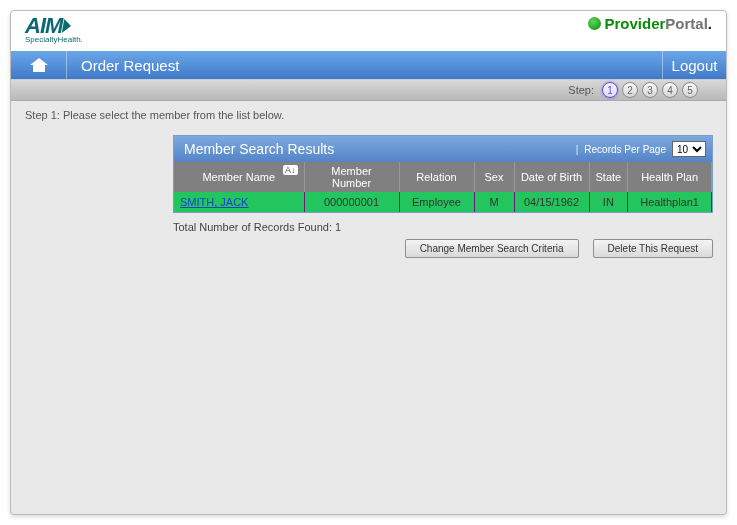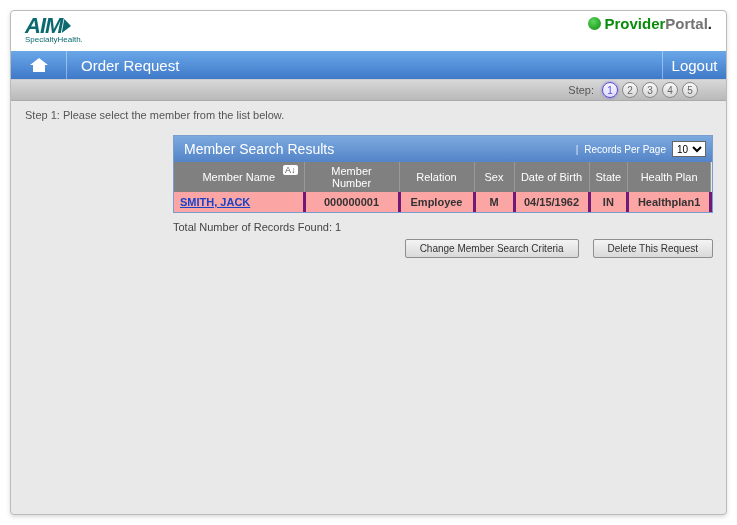--- a/index.html
+++ b/index.html
@@ -177,22 +177,22 @@
     padding: 3px 6px; border-right: 1px solid #999; text-align: center;
     height: 18px;
   }
   table.results th.mname { text-align: center; position: relative; }
   .sort-icon {
     position: absolute; right: 6px; top: 3px;
     font-size: 9px; background: #fff; color: #555;
     border-radius: 2px; padding: 0 2px; line-height: 10px;
   }
   table.results td {
-    background: #fca5a5; padding: 4px 6px; border-right: 3px solid #701a75;
-    text-align: center; color: #333; font-weight: bold;
+    background: #22c55e; padding: 4px 6px; border-right: 1px solid #701a75;
+    text-align: center; color: #333;
   }
   table.results td.mname { text-align: left; }
   table.results td.mname a { color: #1943c6; text-decoration: underline; cursor: pointer; }
 
   .below-panel {
     width: 540px;
     margin-left: 162px;
     margin-top: 8px;
     font-size: 11px;
     color: #444;

